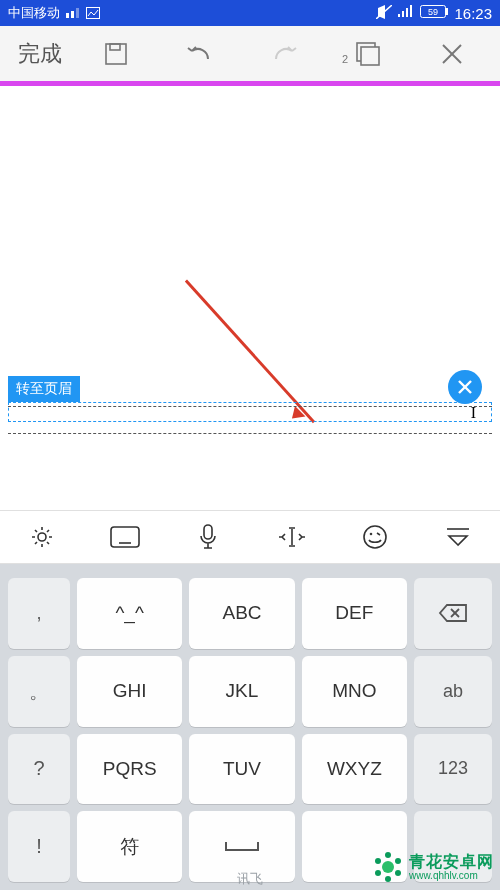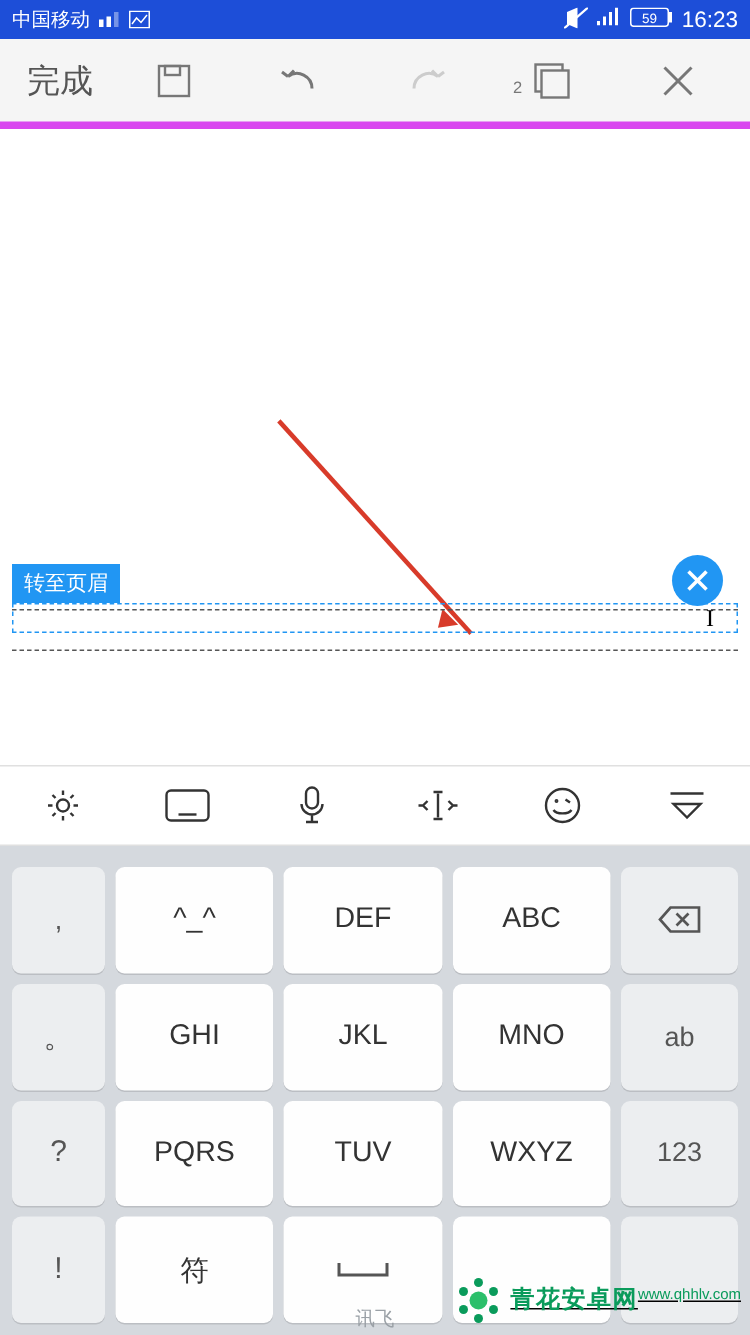--- a/index.html
+++ b/index.html
@@ -25,21 +25,21 @@
   .ime-toolbar { height: 54px; background: #fff; border-top: 1px solid #e0e0e0; border-bottom: 1px solid #e0e0e0; display: flex; }
   .ime-tb-btn { flex: 1; display: flex; align-items: center; justify-content: center; }
   .ime-tb-btn svg { stroke: #333; fill: none; stroke-width: 1.6; }
   .keyboard { height: 326px; background: #d5d9de; padding-top: 14px; position: relative; }
   .kb-grid { position: absolute; left: 0; right: 0; top: 14px; bottom: 0; display: grid; grid-template-columns: 62px 1fr 1fr 1fr 78px; grid-template-rows: repeat(4, 1fr); gap: 7px; padding: 0 8px 8px 8px; }
   .key { background: #fefefe; border-radius: 6px; display: flex; align-items: center; justify-content: center; font-size: 19px; color: #333; box-shadow: 0 1px 0 rgba(0,0,0,0.12); }
   .key-side { background: #eceef0; color: #555; font-size: 18px; }
   .key-small { font-size: 20px; color: #555; }
   .ime-brand { position: absolute; bottom: 2px; left: 50%; transform: translateX(-50%); font-size: 13px; color: #9aa0a6; }
   .watermark { position: absolute; right: 6px; bottom: 6px; display: flex; align-items: center; gap: 4px; z-index: 50; }
-  .wm-txt { display: flex; flex-direction: row; line-height: 1.1; text-decoration: underline; }
+  .wm-txt { display: flex; flex-direction: column; line-height: 1.1; }
   .wm-cn { font-size: 16px; font-weight: 600; color: #0a9b5b; letter-spacing: 1px; }
   .wm-url { font-size: 10px; color: #0a9b5b; }
 </style>
 </head>
 <body>
 
 <div class="status-bar">
   <div class="status-left">
     <span>中国移动</span>
     <span class="status-icon">
@@ -178,22 +178,22 @@
         <line x1="2" y1="4" x2="24" y2="4"></line>
         <polygon points="13,20 4,11 22,11" fill="none"></polygon>
       </svg>
   </div>
 </div>
 
 <div class="keyboard">
   <div class="kb-grid">
     <div class="key key-side">,</div>
     <div class="key">^_^</div>
+    <div class="key">ABC</div>
     <div class="key">DEF</div>
-    <div class="key">ABC</div>
     <div class="key key-side">
       <svg width="30" height="20" fill="none" stroke="#555" stroke-width="1.8">
           <path d="M9 2 L28 2 L28 18 L9 18 L2 10 Z"></path>
           <line x1="13" y1="6" x2="21" y2="14"></line>
           <line x1="21" y1="6" x2="13" y2="14"></line>
         </svg>
     </div>
 
     <div class="key key-side key-small">。</div>
     <div class="key">GHI</div>

